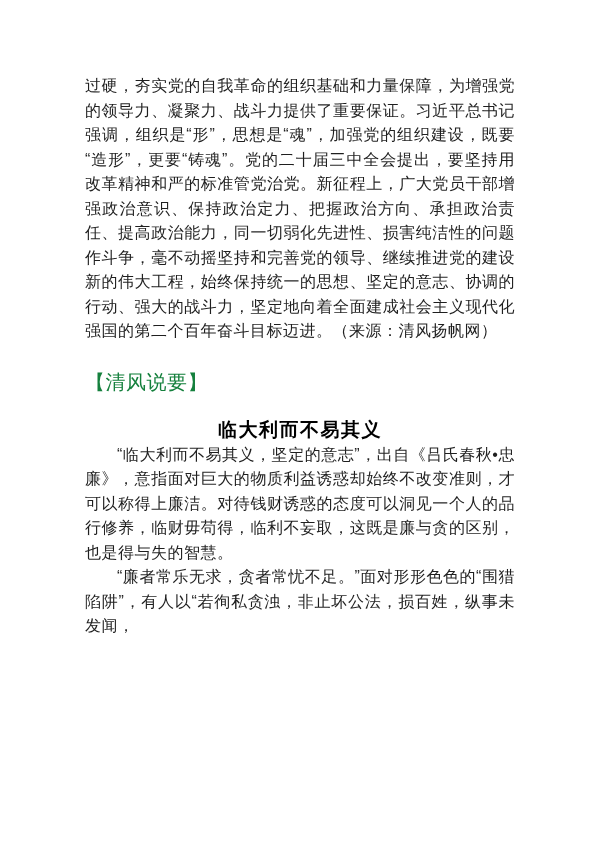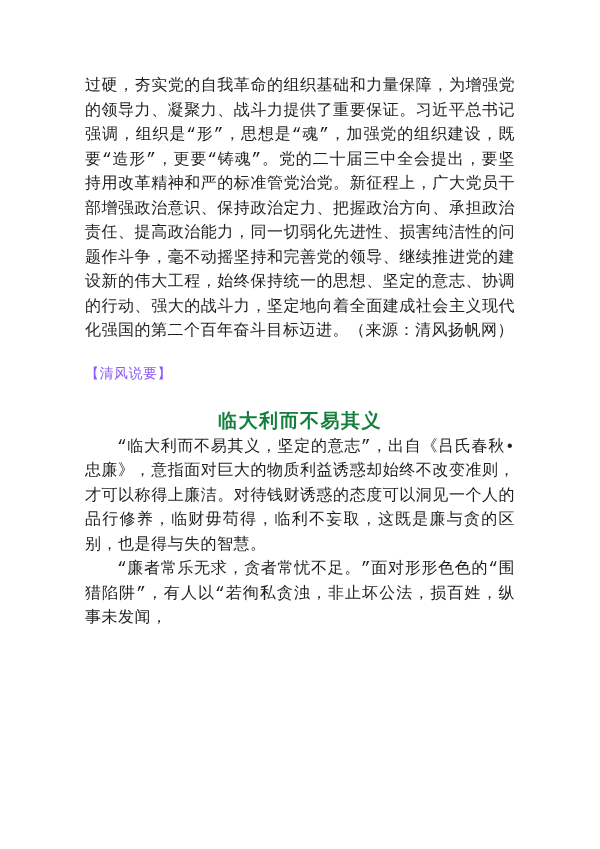--- a/index.html
+++ b/index.html
@@ -7,55 +7,55 @@
     padding: 0;
     background: #ffffff;
   }
   .page {
     position: relative;
     width: 600px;
     height: 745px;
     margin: 0 auto;
     background: #ffffff;
     overflow: hidden;
-    font-family: Liberation Mono, monospace;
+    font-family: Liberation Sans, sans-serif;
     color: #1f1f1f;
   }
   .content {
     position: absolute;
     top: 74px;
     left: 85px;
     width: 430px;
   }
   p.body-text {
     margin: 0;
     font-size: 16px;
     line-height: 24.5px;
     text-align: justify;
     text-justify: inter-character;
     letter-spacing: 0.5px;
   }
   p.body-text.indent {
     text-indent: 2em;
   }
   .section-label {
-    margin-top: 18px;
-    font-size: 14px;
+    margin-top: 26px;
+    font-size: 20px;
     line-height: 25px;
     letter-spacing: 0.5px;
-    color: #8b5cf6;
+    color: #15803d;
   }
   .article-title {
     margin: 22px 0 0 0;
     font-size: 19px;
     line-height: 26px;
     font-weight: bold;
     text-align: center;
     letter-spacing: 1.5px;
-    color: #15803d;
+    color: #000000;
   }
   .after-title {
     margin-top: 23px;
   }
   .page-number {
     position: absolute;
     top: 784px;
     left: 0;
     width: 100%;
     text-align: center;

